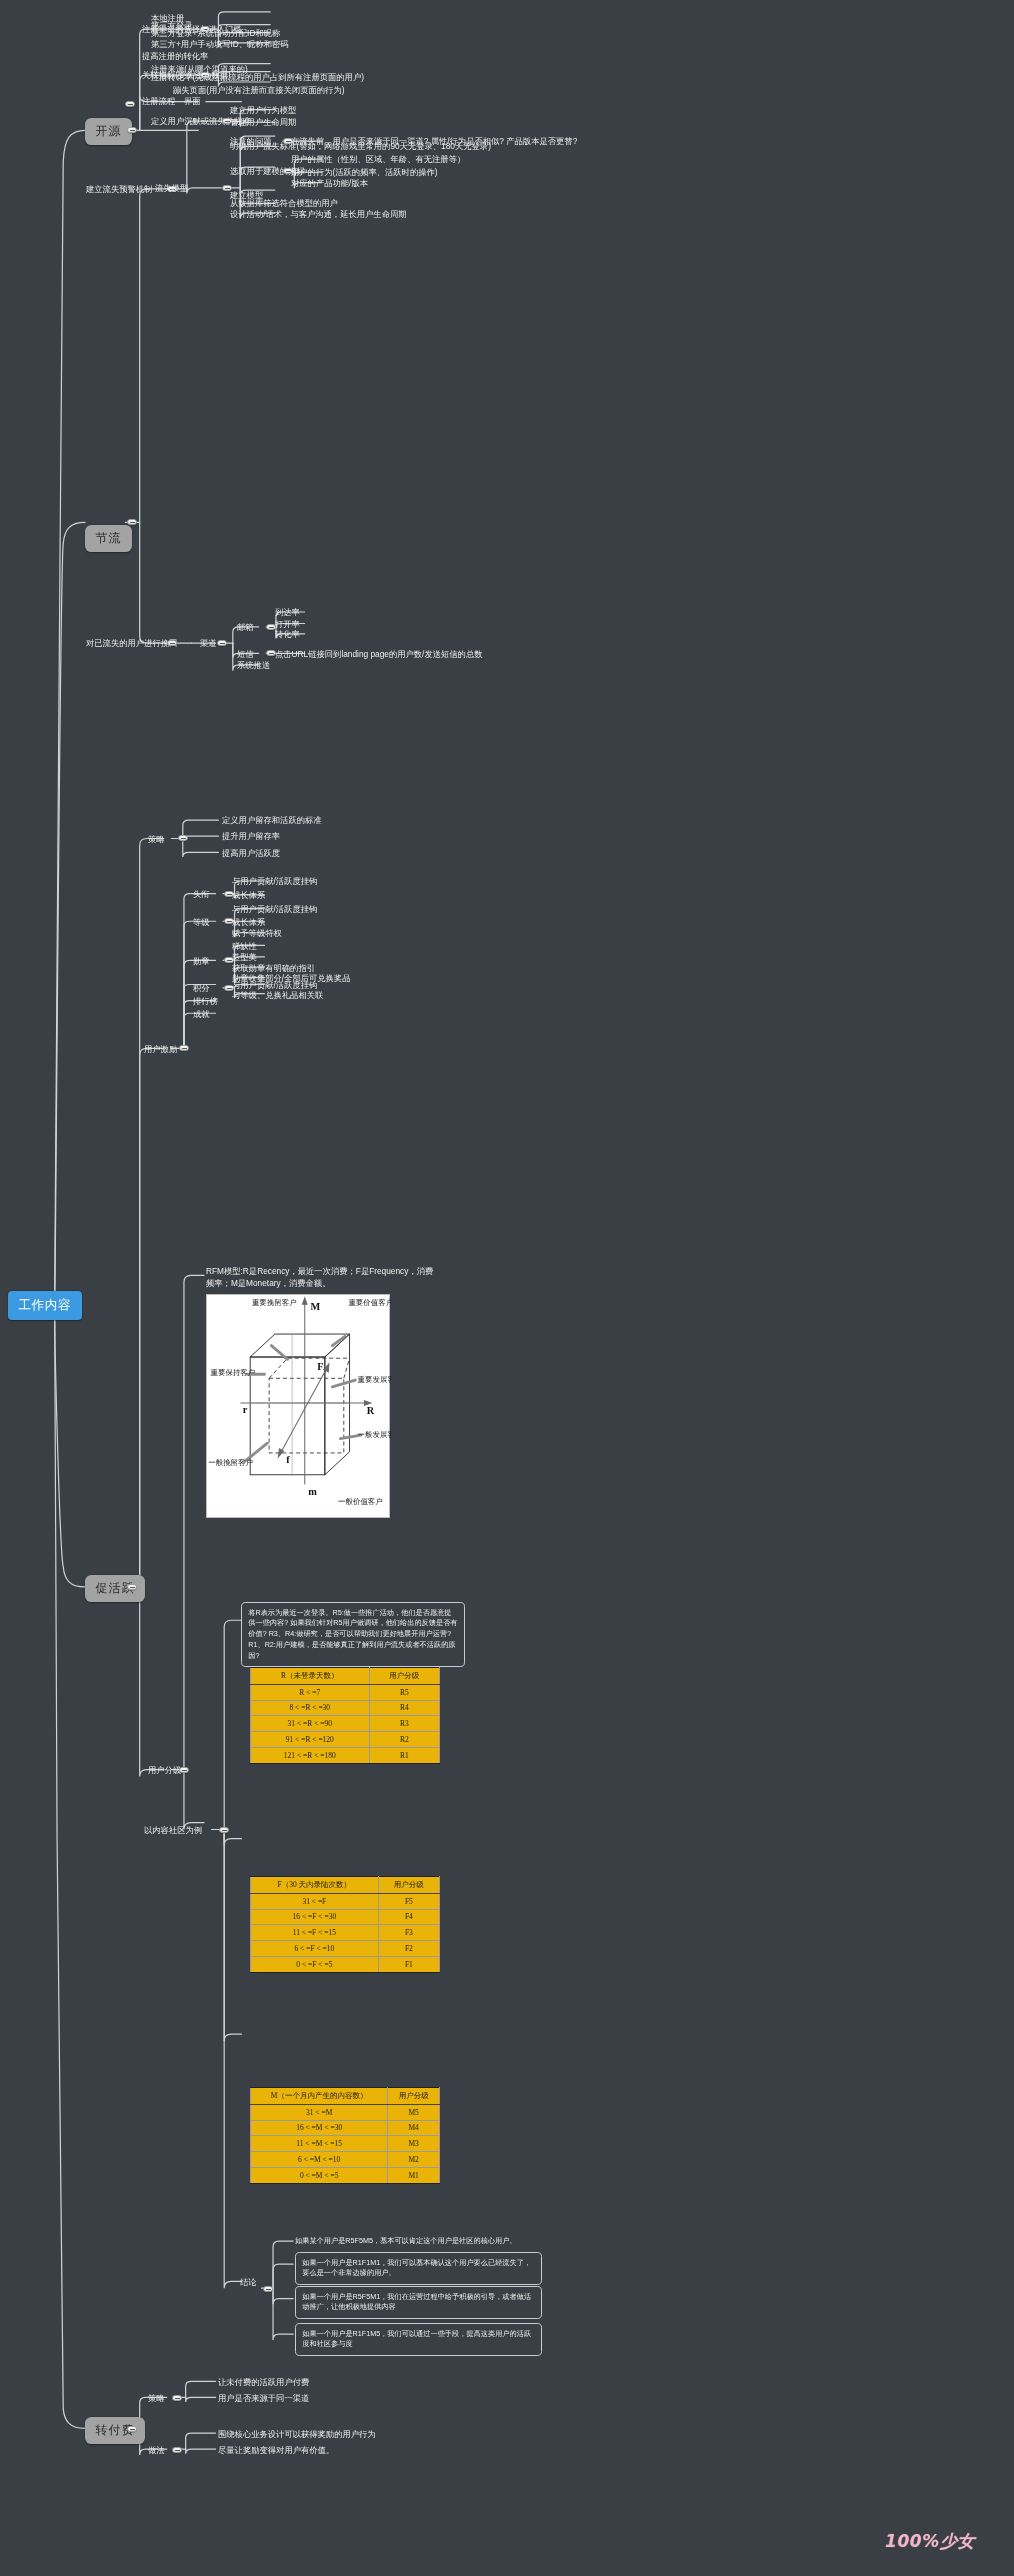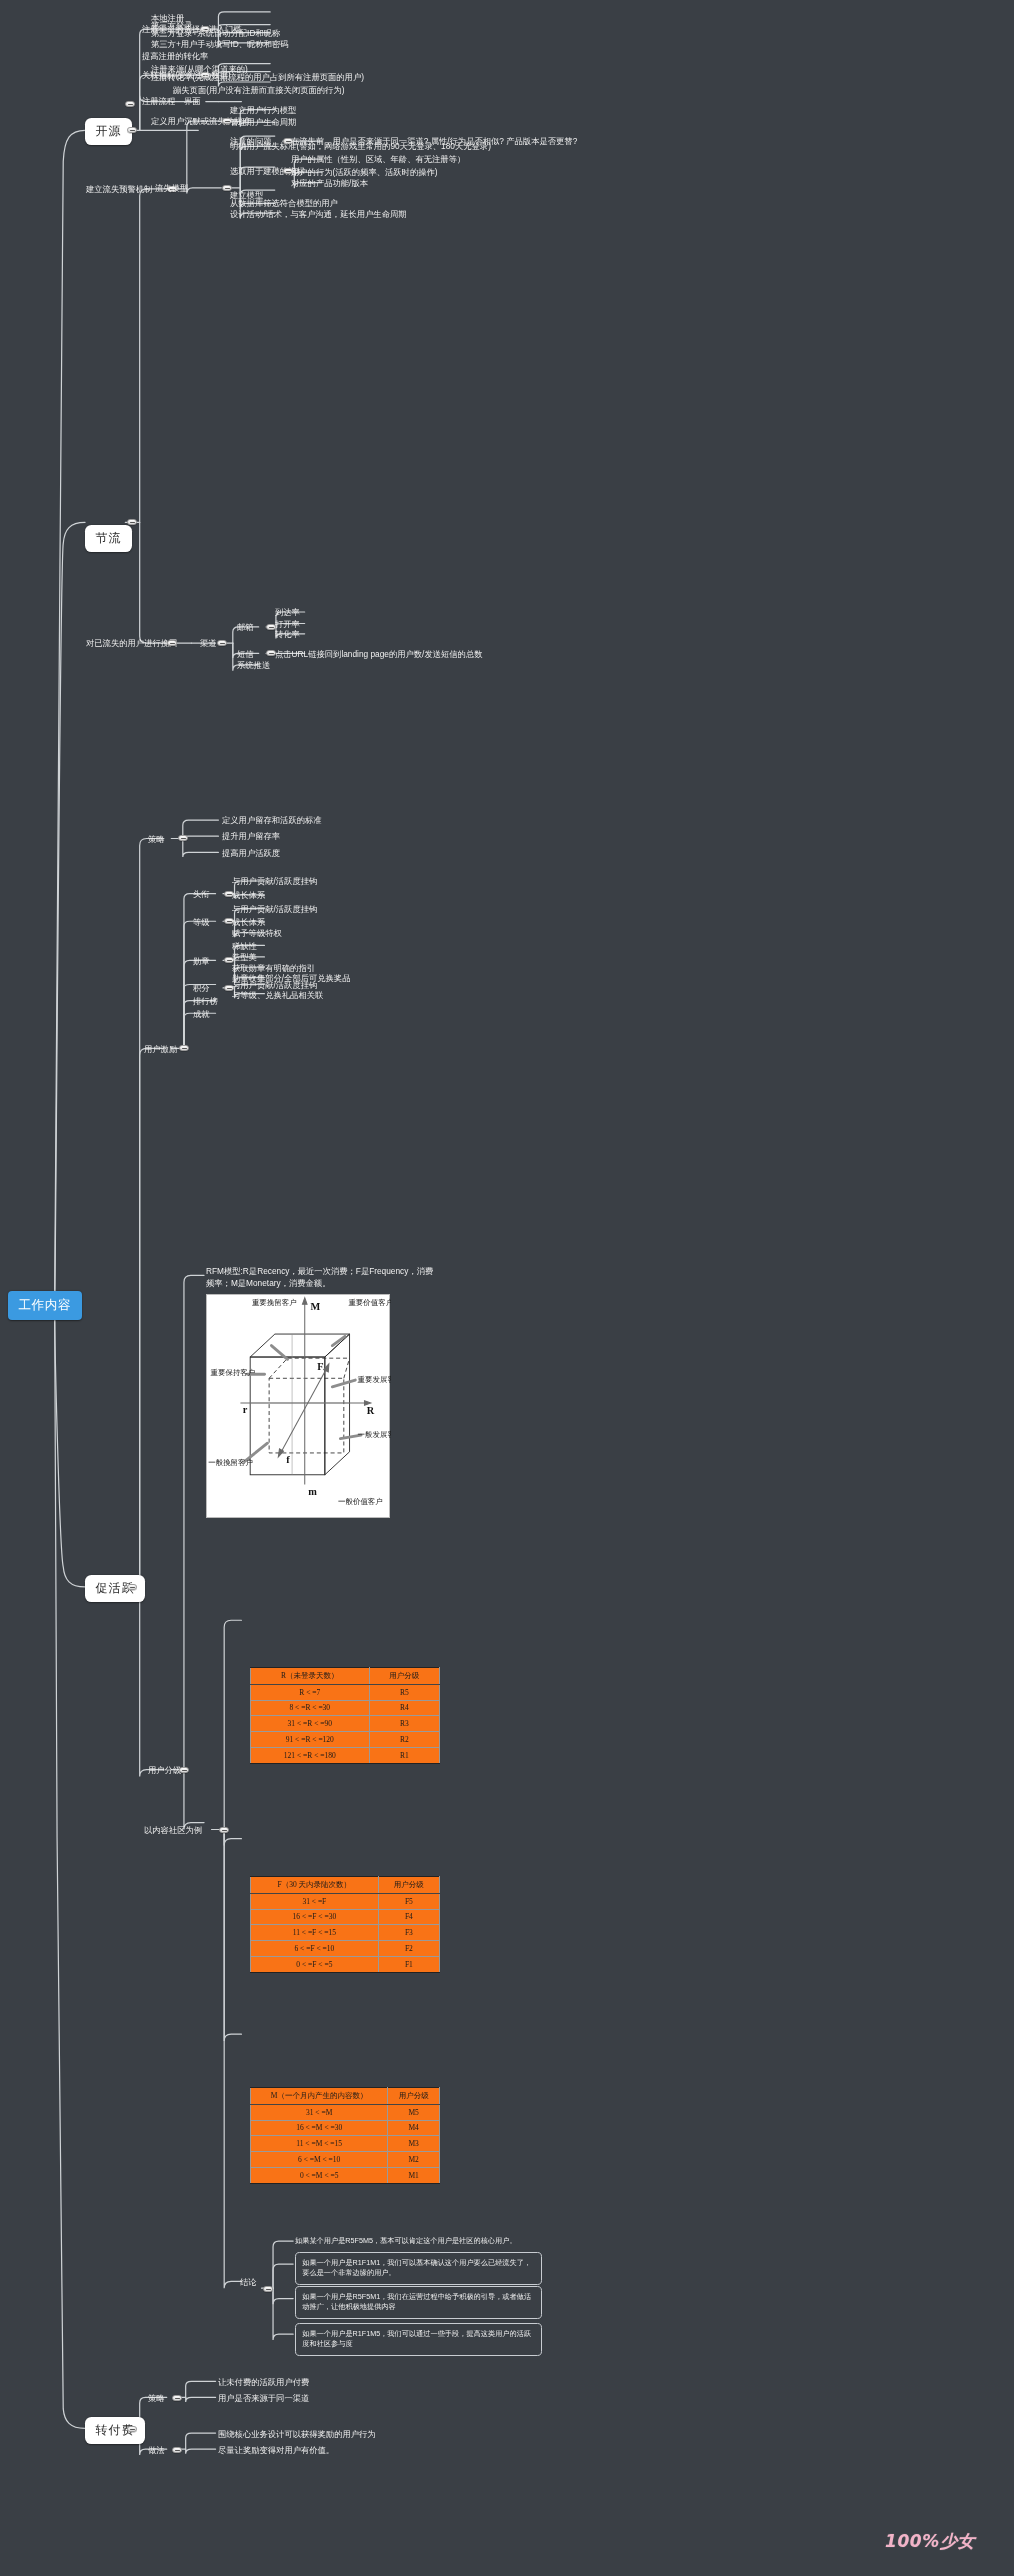--- a/index.html
+++ b/index.html
@@ -19,21 +19,21 @@
 
   
   .root {
     background:#3b9ae1; color:#fff;
     border-radius:4px; padding:5.8px 10.4px;
     font-size:12.6px; letter-spacing:0.6px;
     box-shadow:0 0.6px 1.7px rgba(0,0,0,.45);
   }
   
   .lvl1 {
-    background:#ffffff; color:#2b2b2b;
+    background:#a3a3a3; color:#2b2b2b;
     border-radius:6.3px; padding:5.2px 10.4px;
     font-size:12px; letter-spacing:1.2px;
     box-shadow:0 0.6px 1.7px rgba(0,0,0,.4);
   }
   .txt { color:#f0f0f0; font-size:8.3px; line-height:1.35; }
   .txt.s12 { font-size:7.2px; }
   .txt.wrap { white-space:normal; }
 
   
   .toggle {
@@ -49,21 +49,21 @@
 
   
   .framed {
     border:0.8px solid #c9cdd2; border-radius:4.6px;
     padding:4.6px 6.3px; background:transparent;
     white-space:normal; line-height:1.5;
   }
 
   
   .wtable {
-    background:#f97316; color:#1a1a1a; border-collapse:collapse;
+    background:#eab308; color:#1a1a1a; border-collapse:collapse;
     font-family:"Liberation Serif","DejaVu Serif",serif;
     font-size:7.5px;
   }
   .wtable th, .wtable td {
     border:0.6px solid #9a9a9a; padding:2.9px 4.6px; text-align:center; font-weight:normal;
   }
   .wtable thead th { border-top:1.3px solid #222; border-bottom:0.8px solid #444; }
   .wtable tbody tr:last-child td { border-bottom:1.3px solid #222; }
   .tablewrap { position:absolute; background:#fff; padding:0; }
 
@@ -393,20 +393,21 @@
         <text x="62" y="206">r</text>
         <text x="138" y="292">f</text>
         <text x="176" y="348">m</text>
       </g>
     </svg>
   </div>
 
   <div class="node txt" style="left:144px; top:1825px;">以内容社区为例</div>
   <div class="toggle" style="left:219px; top:1827px;"></div>
 
+  <div class="node framed txt s12" style="left:241px; top:1602px; width:224px;">将R表示为最近一次登录。R5:做一些推广活动，他们是否愿意提供一些内容? 如果我们针对R5用户做调研，他们给出的反馈是否有价值? R3、R4:做研究，是否可以帮助我们更好地展开用户运营? R1、R2:用户建模，是否能够真正了解到用户流失或者不活跃的原因?</div>
 
   <div class="tablewrap" style="left:250px; top:1667px;">
     <table class="wtable" id="r-table" style="width: 190px;">
         <thead>
           <tr>
             <th>R（未登录天数）</th>
             <th>用户分级</th>
           </tr>
         </thead>
         <tbody>

